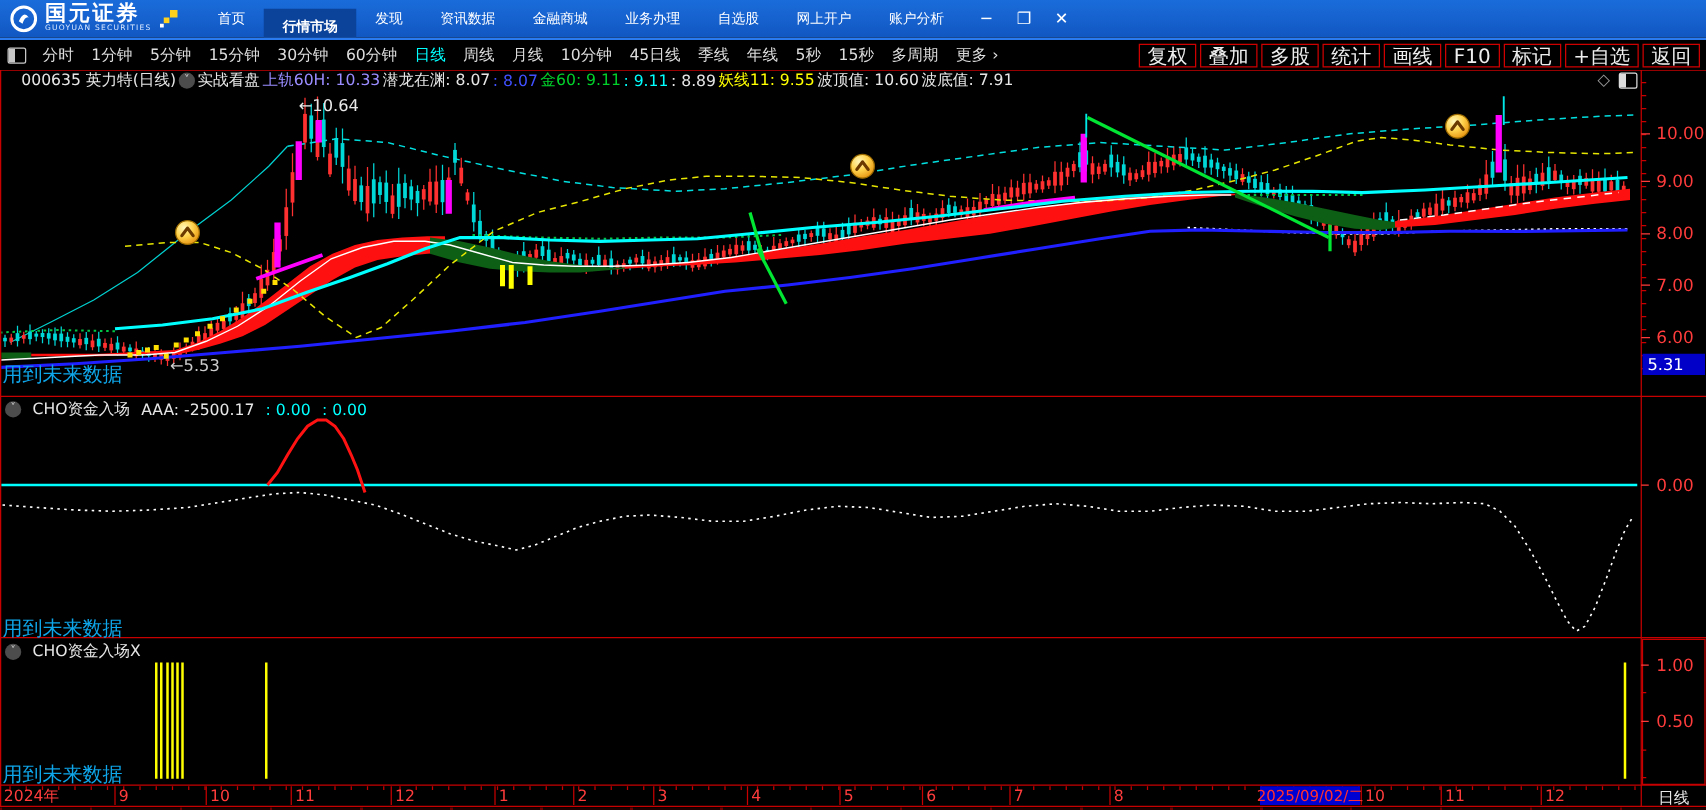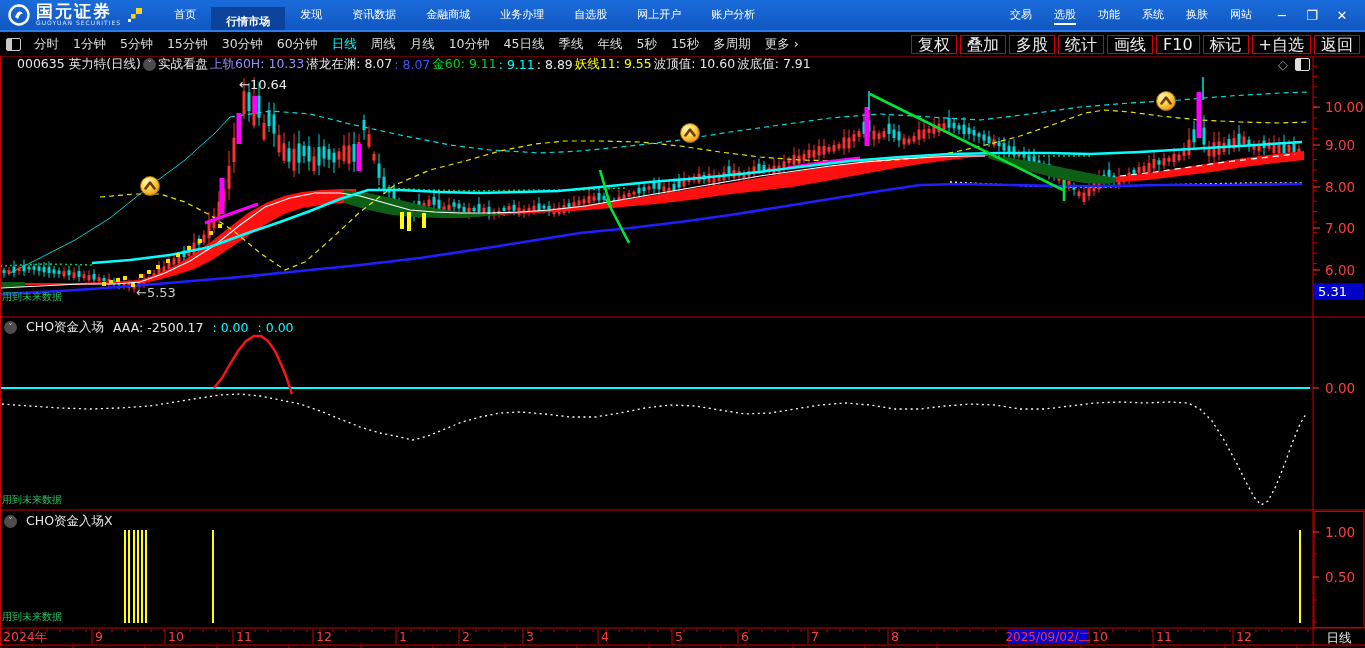--- a/index.html
+++ b/index.html
@@ -36,21 +36,21 @@
   
   .info-bar{position:absolute;top:57px;left:17px;height:15px;display:flex;gap:2px;align-items:center;
             font-size:12.5px;color:#ddd;z-index:4;white-space:nowrap;}
   .chev{display:inline-block;width:13px;height:13px;border-radius:50%;background:#4c4c4c;color:#c8c8c8;
         font-size:9px;line-height:12px;text-align:center;}
   .c-purple{color:#9a8cff;} .c-blue{color:#4050ff;} .c-green{color:#00d02a;}
   .c-cyan{color:#00ffff;}  .c-yellow{color:#ffff00;} .c-white{color:#e6e6e6;}
   .p-header{position:absolute;left:4px;display:flex;gap:9px;align-items:center;font-size:12.5px;
             color:#ddd;z-index:4;white-space:nowrap;}
   #p2h{top:319px;} #p3h{top:513px;}
-  .future{position:absolute;left:2px;color:#22c55e;font-size:10px;z-index:4;text-align:right;}
+  .future{position:absolute;left:2px;color:#0ea5e9;font-size:16px;z-index:4;text-align:right;}
   #fut1{top:290px;} #fut2{top:493px;} #fut3{top:610px;}
 
   .corner{position:absolute;top:58px;left:1278px;display:flex;gap:7px;align-items:center;z-index:4;}
   .diamond{color:#999;font-size:13px;line-height:13px;}
   .panel-ic{display:inline-block;width:13px;height:11px;border:1.5px solid #ddd;border-radius:2px;
             background:linear-gradient(90deg,#ddd 0 5px,transparent 5px);}
 
   .bottom-strip{position:absolute;top:646px;left:0;width:1365px;height:2px;z-index:5;
                 background:repeating-linear-gradient(90deg,#6a0000 0 2px,#1c0000 2px 72px);}
 </style>
@@ -879,28 +879,20 @@
       <span class="nav-item">首页</span>
       <span class="nav-item active">行情市场</span>
       <span class="nav-item">发现</span>
       <span class="nav-item">资讯数据</span>
       <span class="nav-item">金融商城</span>
       <span class="nav-item">业务办理</span>
       <span class="nav-item">自选股</span>
       <span class="nav-item">网上开户</span>
       <span class="nav-item">账户分析</span>
     </nav>
-    <div class="nav-right">
-      <span class="nav-item">交易</span>
-      <span class="nav-item underlined">选股</span>
-      <span class="nav-item">功能</span>
-      <span class="nav-item">系统</span>
-      <span class="nav-item">换肤</span>
-      <span class="nav-item">网站</span>
-    </div>
     <div class="win-controls">
       <span>─</span>
       <span>❐</span>
       <span>✕</span>
     </div>
   </div>
 
   <div class="tf-bar">
     <span class="split-icon"></span>
     <span class="tf-item">分时</span>

